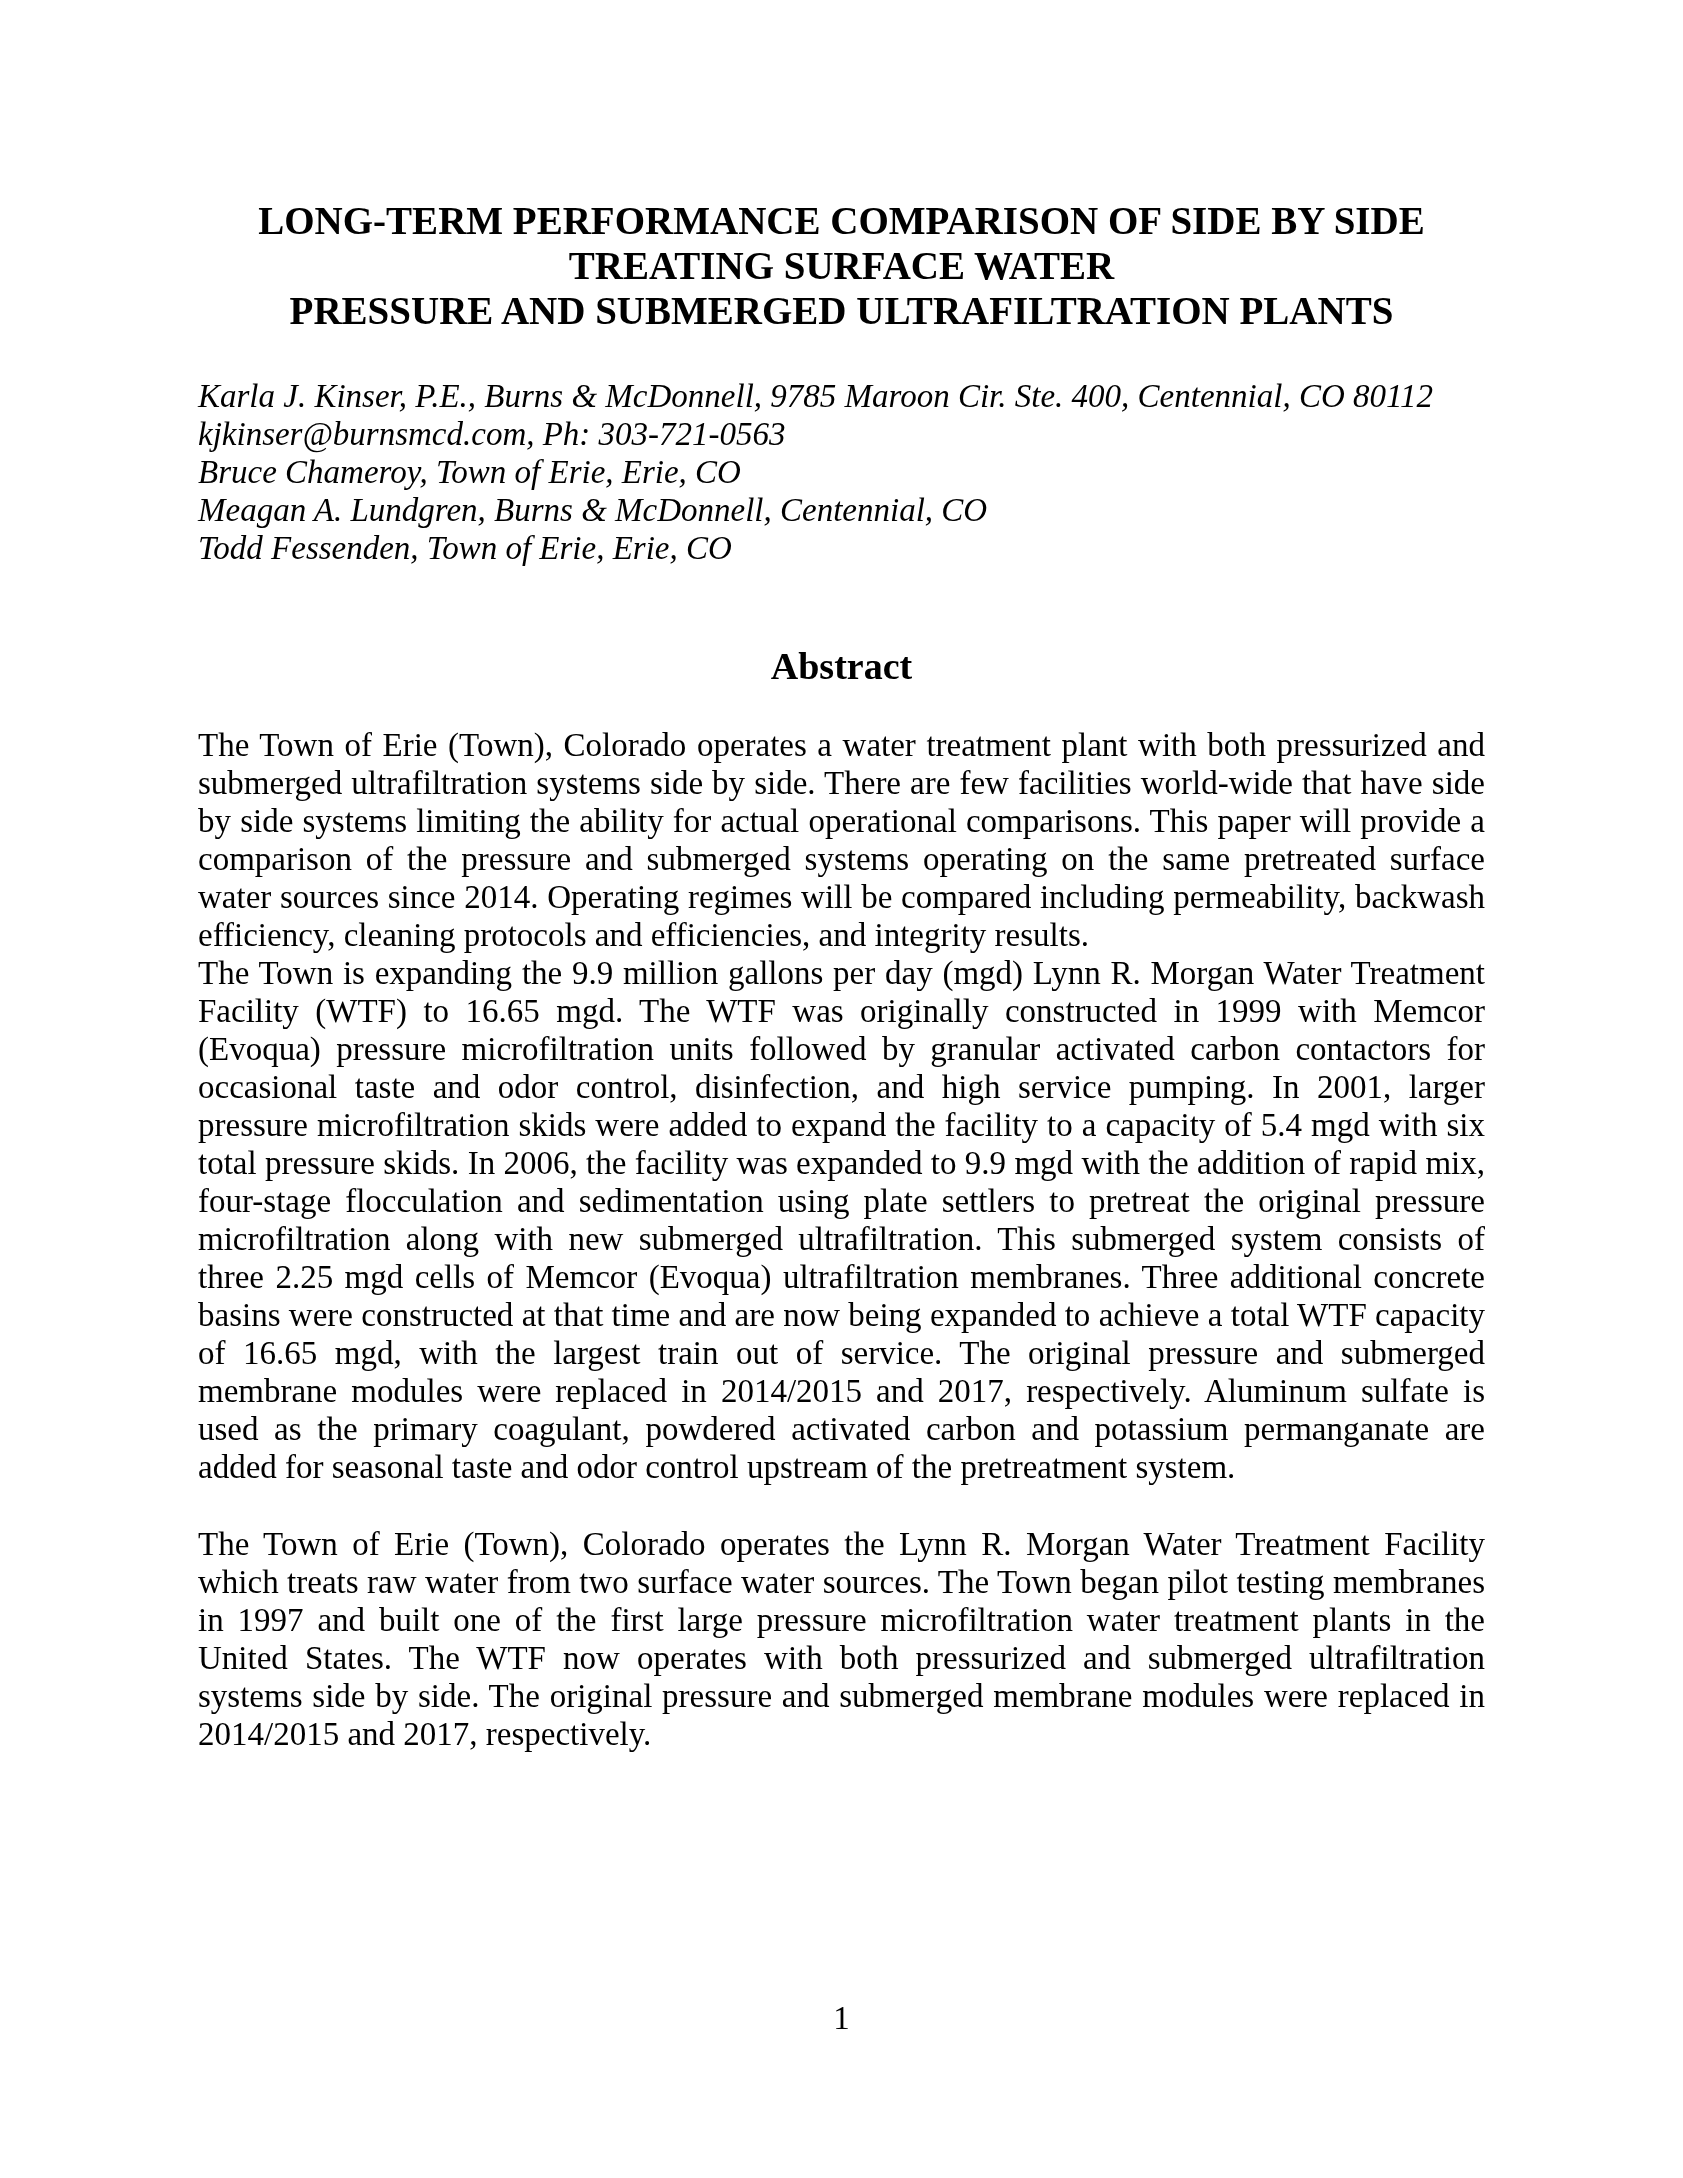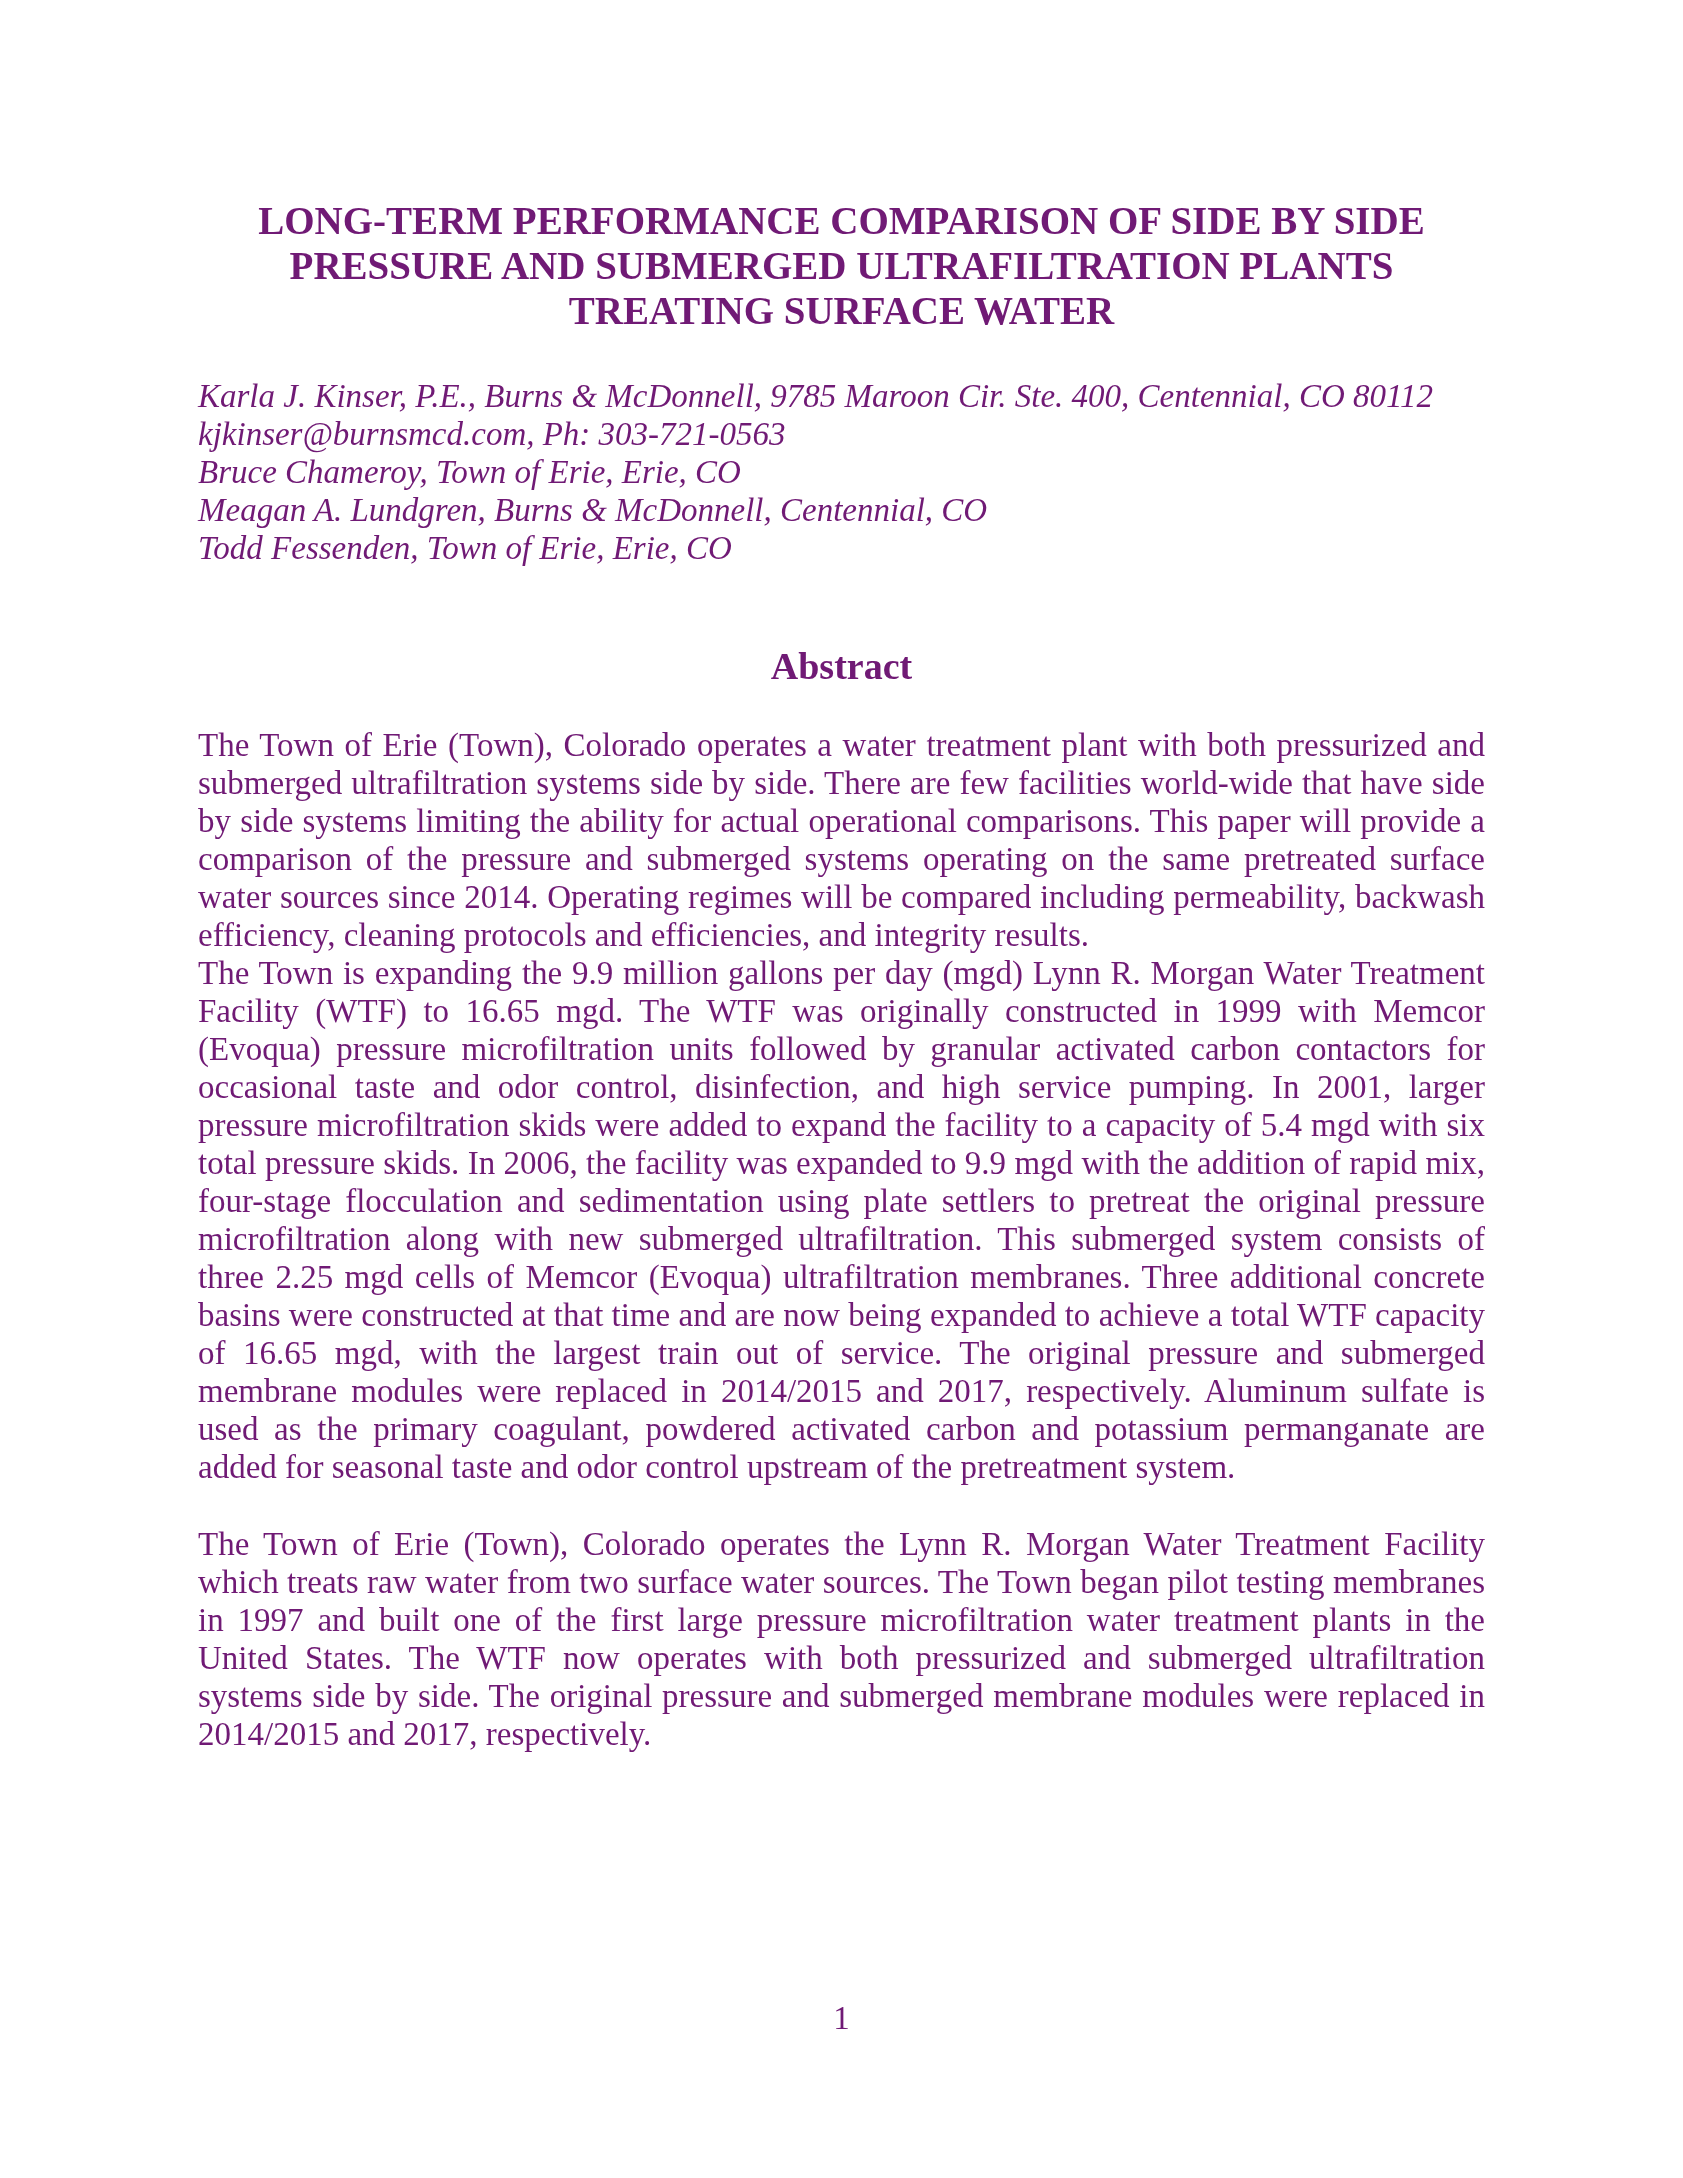--- a/index.html
+++ b/index.html
@@ -5,21 +5,21 @@
   html, body {
     margin: 0;
     padding: 0;
     background: #ffffff;
   }
   .page {
     position: relative;
     width: 1683px;
     height: 2178px;
     background: #ffffff;
-    color: #701a75;
+    color: #000000;
     font-family: "Liberation Serif", serif;
     box-sizing: border-box;
     padding: 198px 198px 0 198px;
     overflow: hidden;
   }
   .title {
     margin: 0;
     font-size: 39px;
     line-height: 45px;
     font-weight: 700;
@@ -61,22 +61,22 @@
     line-height: 38px;
   }
 </style>
 </head>
 <body>
 
 <div class="page">
 
   <h1 class="title">
     <span class="title-line">LONG-TERM PERFORMANCE COMPARISON OF SIDE BY SIDE</span>
+    <span class="title-line">TREATING SURFACE WATER</span>
     <span class="title-line">PRESSURE AND SUBMERGED ULTRAFILTRATION PLANTS</span>
-    <span class="title-line">TREATING SURFACE WATER</span>
   </h1>
 
   <div class="authors">
     <span class="author-line">Karla J. Kinser, P.E., Burns &amp; McDonnell, 9785 Maroon Cir. Ste. 400, Centennial, CO 80112</span>
     <span class="author-line">kjkinser@burnsmcd.com, Ph: 303-721-0563</span>
     <span class="author-line">Bruce Chameroy, Town of Erie, Erie, CO</span>
     <span class="author-line">Meagan A. Lundgren, Burns &amp; McDonnell, Centennial, CO</span>
     <span class="author-line">Todd Fessenden, Town of Erie, Erie, CO</span>
   </div>
 

